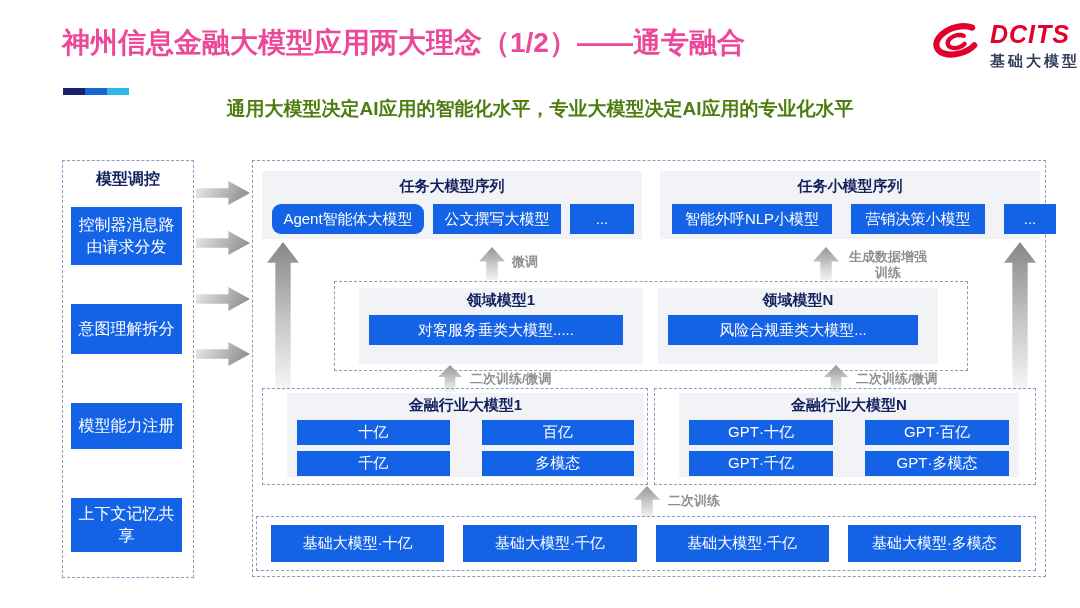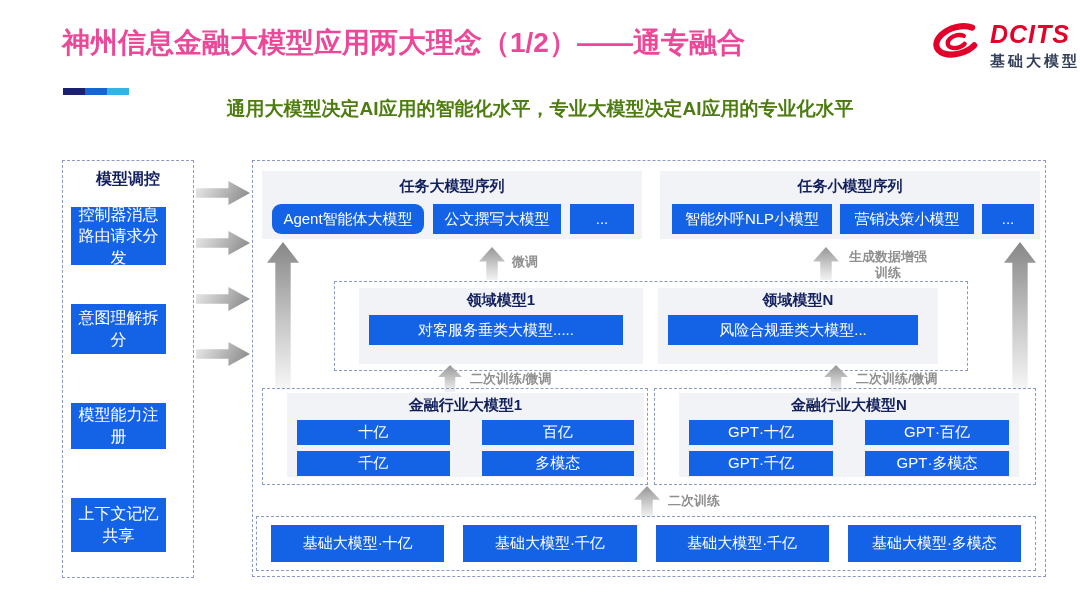--- a/index.html
+++ b/index.html
@@ -15,21 +15,21 @@
   .logo-brand{font-size:25px;font-weight:bold;font-style:italic;color:#E3002B;letter-spacing:1px;}
   .logo-cn{font-size:15px;font-weight:bold;color:#33405C;letter-spacing:3px;margin-top:6px;}
   .dashed{border:1px dashed #8B99C6;}
   .panel{background:#F2F3F6;}
   .grp-title{font-weight:bold;color:#13205E;font-size:15px;text-align:center;}
   .bluebox{background:#1463E6;color:#ffffff;display:flex;align-items:center;justify-content:center;
            text-align:center;font-size:15px;line-height:1.35;}
   .sidebar{left:62px;top:160px;width:130px;height:416px;}
   .sidebar .sb-title{position:absolute;top:8px;left:0;width:100%;text-align:center;
                      font-size:16px;font-weight:bold;color:#13205E;}
-  .sb-item{position:absolute;left:8px;width:95px;font-size:16px;}
+  .sb-item{position:absolute;left:8px;width:111px;font-size:16px;}
   .arrow-right{clip-path:polygon(0 32%,60% 32%,60% 4%,100% 50%,60% 96%,60% 68%,0 68%);
                background:linear-gradient(120deg,#e3e3e3 10%,#8d8d8d 90%);}
   .arrow-up-tall{clip-path:polygon(50% 0,100% 14%,74% 14%,74% 100%,26% 100%,26% 14%,0 14%);
                background:linear-gradient(180deg,#878787 0%,#c8c8c8 55%,#f7f7f7 100%);}
   .arrow-up-small{clip-path:polygon(50% 0,100% 44%,72% 44%,72% 100%,28% 100%,28% 44%,0 44%);
                background:linear-gradient(180deg,#969696 0%,#d9d9d9 70%,#f2f2f2 100%);}
   .arrow-label{color:#8F8F8F;font-weight:bold;font-size:13px;line-height:16px;white-space:nowrap;}
   .outer-box{left:252px;top:160px;width:792px;height:415px;}
   .grp-top{top:171px;height:68px;}
   .grp-top .grp-title{position:absolute;top:6px;left:0;width:100%;}
@@ -96,21 +96,21 @@
     <div class="grp-title">任务大模型序列</div>
     <div class="grp-row" style="left:10px;gap:9px;">
       <div class="bluebox" style="width:152px;border-radius:9px;">Agent智能体大模型</div>
       <div class="bluebox" style="width:128px;">公文撰写大模型</div>
       <div class="bluebox" style="width:64px;">...</div>
     </div>
   </div>
 
   <div class="abs panel grp-top" style="left:660px;width:380px;">
     <div class="grp-title">任务小模型序列</div>
-    <div class="grp-row" style="left:12px;gap:8px;border-radius:12px;">
+    <div class="grp-row" style="left:12px;gap:19px;border-radius:12px;">
       <div class="bluebox" style="width:160px;">智能外呼NLP小模型</div>
       <div class="bluebox" style="width:134px;">营销决策小模型</div>
       <div class="bluebox" style="width:52px;">...</div>
     </div>
   </div>
 
   <div class="abs arrow-up-tall" style="left:267px;top:242px;width:32px;height:148px;"></div>
   <div class="abs arrow-up-tall" style="left:1004px;top:242px;width:32px;height:148px;"></div>
 
   <div class="abs arrow-up-small" style="left:479px;top:247px;width:26px;height:33px;"></div>

